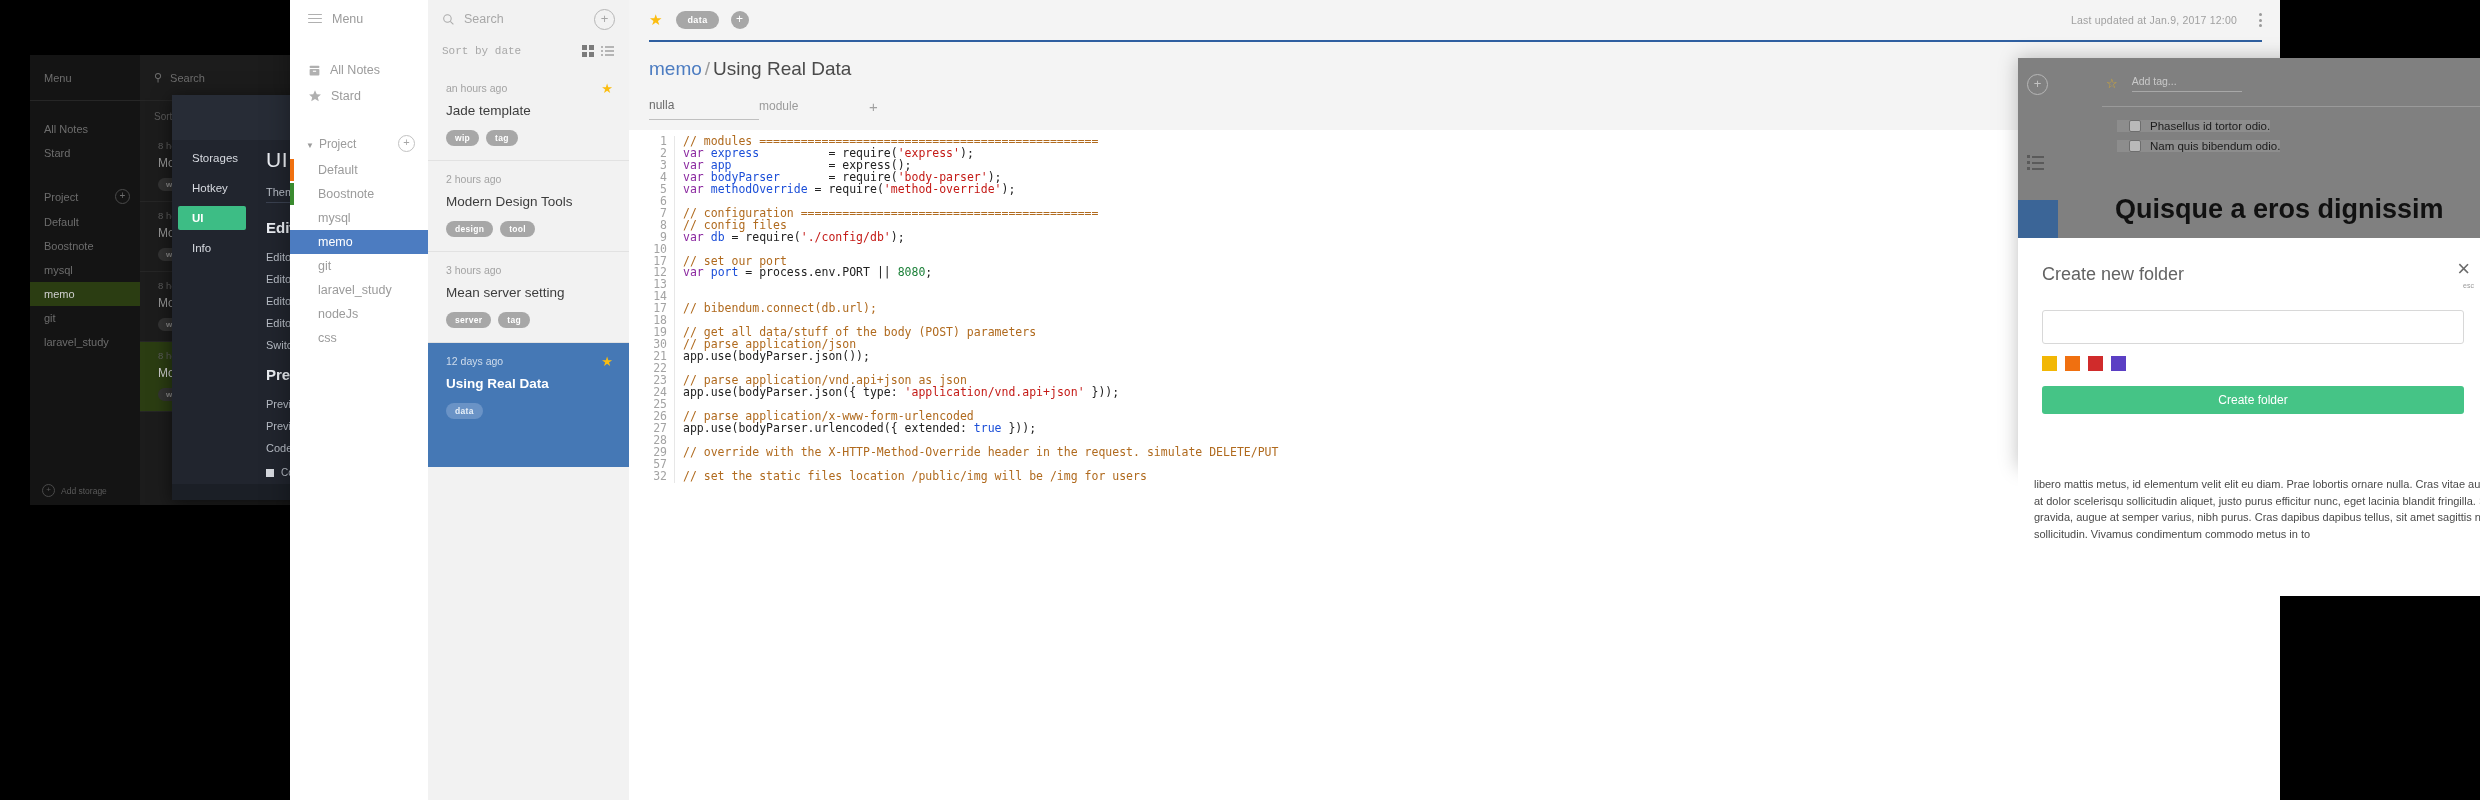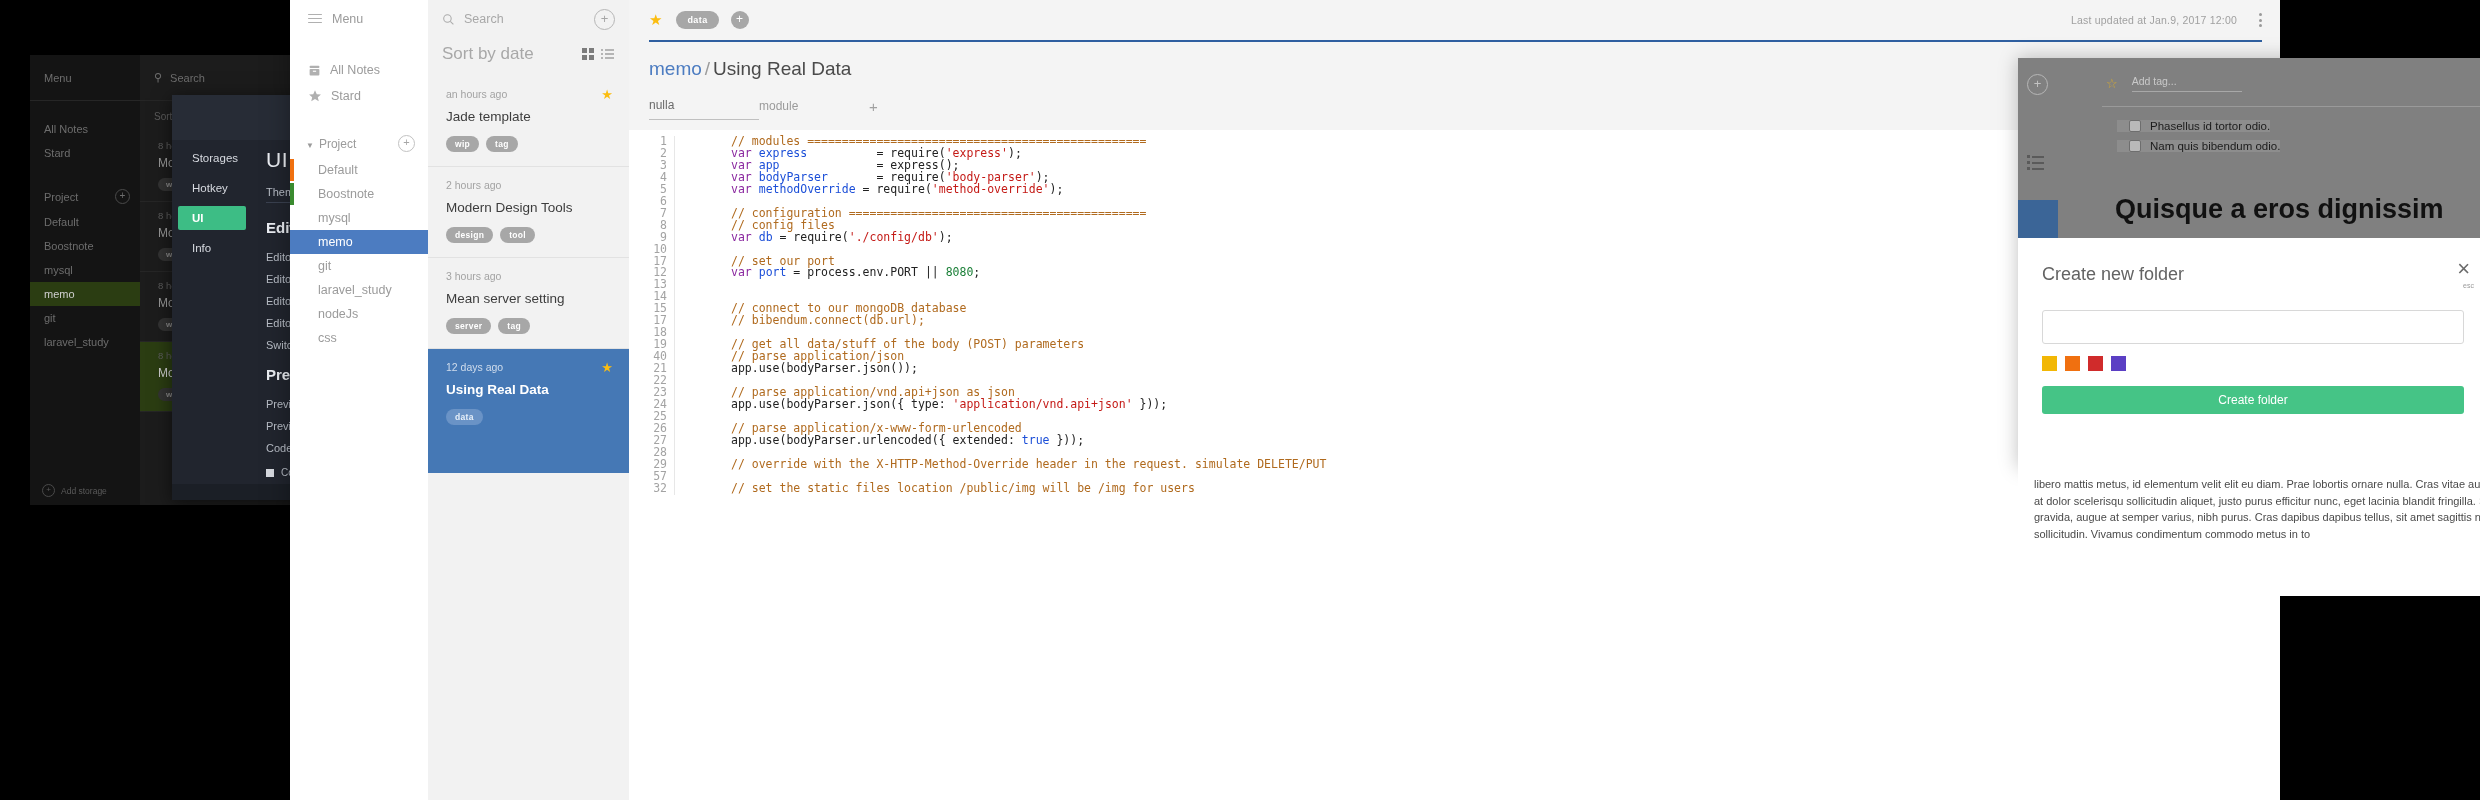--- a/index.html
+++ b/index.html
@@ -84,21 +84,21 @@
     font-size:11px;line-height:13px;text-align:center;}
   .proj-item{position:relative;padding:5px 0 5px 28px;color:#9b9b9b;font-size:12.5px;}
   .proj-item .bar{position:absolute;left:0;top:1px;bottom:1px;width:4px;}
   .proj-item.active{background:#4c7cc1;color:#fff;}
   
   #notes{position:absolute;left:138px;top:0;width:201px;height:100%;background:#f2f2f2;
     border-right:1px solid #e4e4e4;}
   .nl-search{display:flex;align-items:center;height:38px;padding:0 14px;gap:9px;}
   .nl-search .txt{color:#a8a8a8;font-size:12.5px;flex:1;}
   .nl-sort{display:flex;align-items:center;justify-content:space-between;padding:6px 15px 12px 14px;}
-  .nl-sort .txt{color:#a8a8a8;font-size:17px;}
+  .nl-sort .txt{color:#a8a8a8;font-size:11px;font-family:Liberation Mono, monospace;}
   .viewicons{display:flex;align-items:center;gap:7px;}
   .grid4{display:grid;grid-template-columns:5px 5px;grid-template-rows:5px 5px;gap:2px;}
   .grid4 i{background:#7c7c7c;display:block;}
   .listicon{display:block;}
   .listicon i{display:flex;align-items:center;gap:2px;margin:2px 0;}
   .listicon i b{width:2px;height:2px;background:#b5b5b5;display:block;}
   .listicon i s{width:9px;height:1.4px;background:#b5b5b5;display:block;}
   .note-card{padding:12px 16px 14px 18px;border-bottom:1px solid #e2e2e2;position:relative;}
   .note-card .date{color:#a3a3a3;font-size:10.5px;margin-bottom:9px;}
   .note-card .title{color:#3d3d3d;font-size:13.5px;margin-bottom:12px;}
@@ -129,21 +129,21 @@
   .ed-tabs{display:flex;align-items:flex-end;padding:4px 0 0 20px;gap:0;}
   .ed-tab{font-size:12px;color:#9b9b9b;padding:4px 0 7px;width:110px;}
   .ed-tab.active{color:#6b6b6b;border-bottom:1.5px solid #c0c0c0;}
   .ed-tabplus{color:#a0a0a0;font-size:15px;padding-bottom:5px;}
   .code{background:#fff;position:absolute;left:0;right:0;top:130px;bottom:0;
     font-family:"DejaVu Sans Mono","Liberation Mono",monospace;font-size:11.5px;line-height:1.04;
     padding-top:6px;}
   .code .ln{display:flex;}
   .code .n{width:38px;text-align:right;padding-right:7px;color:#a3a3a3;
     border-right:1px solid #e7e7e7;flex:none;user-select:none;}
-  .code .c{padding-left:8px;white-space:pre;margin-left:48px;}
+  .code .c{padding-left:8px;white-space:pre;}
   .cm{color:#b06a1e;}
   .kw{color:#8b29a0;}
   .vr{color:#1c4fd8;}
   .st{color:#c41a16;}
   .nu{color:#1a7f37;}
   .pl{color:#222;}
   .bl{color:#1c4fd8;}
 
   
   #rightwin{
@@ -481,37 +481,33 @@
         </div>
         <div class="ln">
           <span class="n">13</span>
           <span class="c"> </span>
         </div>
         <div class="ln">
           <span class="n">14</span>
           <span class="c"> </span>
         </div>
         <div class="ln">
-          <span class="n">15</span>
-          <span class="c"><span class="cm">// connect to our mongoDB database</span></span>
-        </div>
-        <div class="ln">
           <span class="n">17</span>
           <span class="c"><span class="cm">// bibendum.connect(db.url);</span></span>
         </div>
         <div class="ln">
           <span class="n">18</span>
           <span class="c"> </span>
         </div>
         <div class="ln">
           <span class="n">19</span>
           <span class="c"><span class="cm">// get all data/stuff of the body (POST) parameters</span></span>
         </div>
         <div class="ln">
-          <span class="n">40</span>
+          <span class="n">30</span>
           <span class="c"><span class="cm">// parse application/json</span></span>
         </div>
         <div class="ln">
           <span class="n">21</span>
           <span class="c"><span class="pl">app.use(bodyParser.json());</span></span>
         </div>
         <div class="ln">
           <span class="n">22</span>
           <span class="c"> </span>
         </div>

